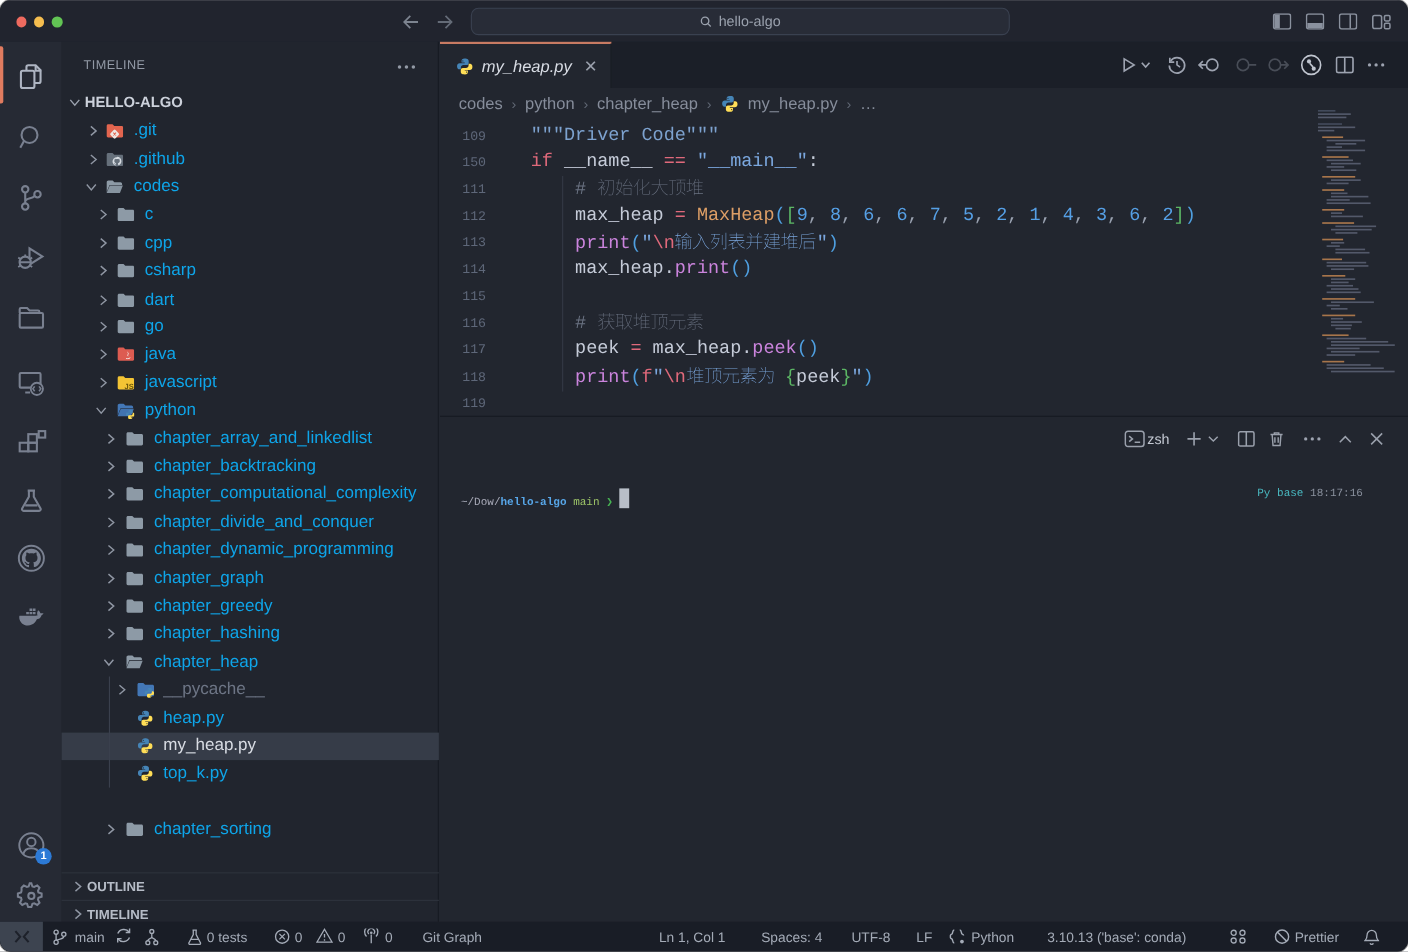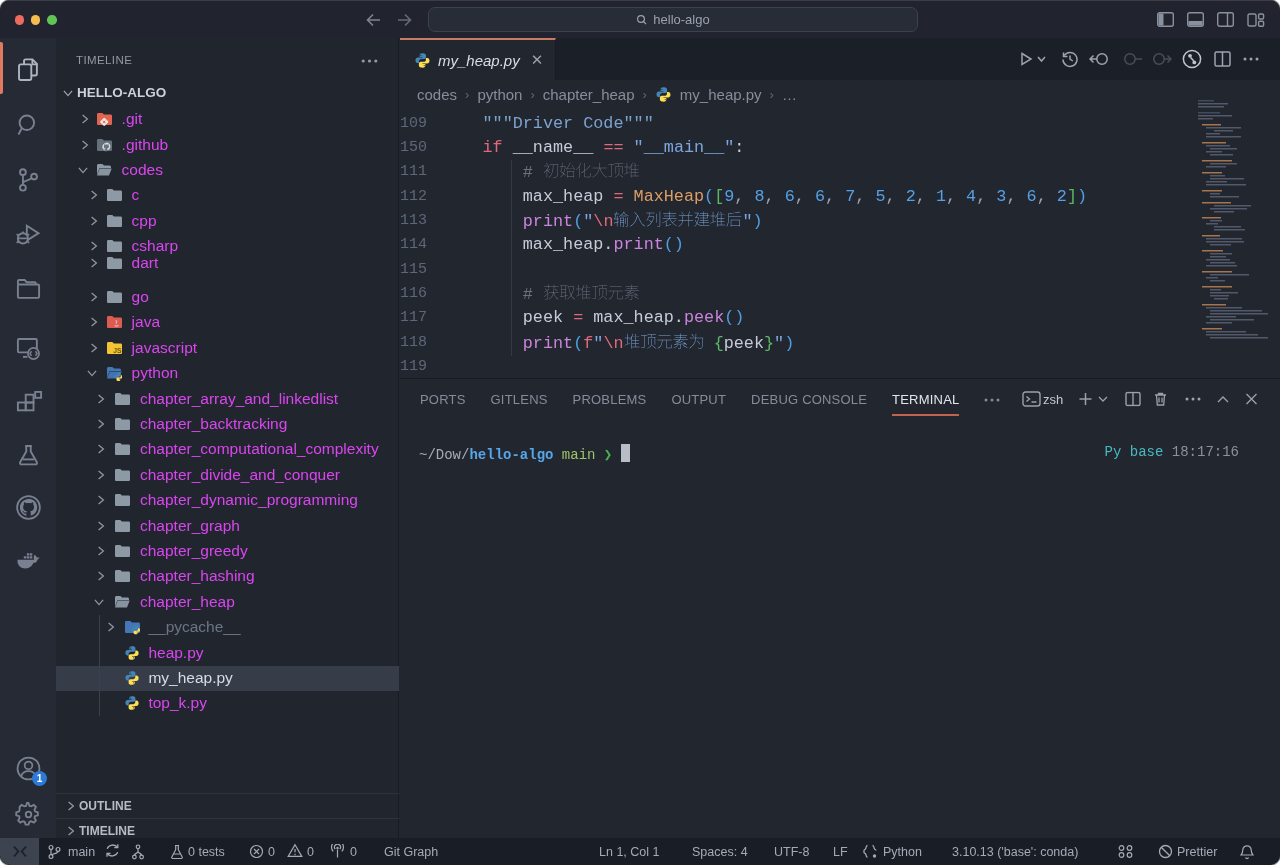--- a/index.html
+++ b/index.html
@@ -19,50 +19,50 @@
 .sidebar{position:absolute;left:56px;top:38px;width:343px;height:800px;background:#21252e;border-right:1px solid #171b23}
 .sb-h{position:absolute;left:20px;top:16px;font-size:11.5px;letter-spacing:.4px;color:#9299a5}
 .proj{position:absolute;left:0;top:42.6px;width:343px;height:25.4px}
 .proj .lb{position:absolute;left:21px;top:4px;font-weight:bold;font-size:13.5px;color:#ccd1db}
 .proj .cv{position:absolute;left:4px;top:4.5px;color:#9aa1ad}
 .row{position:absolute;left:0;width:343px;height:25.4px}
 .row.sel{background:#363c48}
 .cv{position:absolute;top:4.5px;color:#8f96a3}
 .ti{position:absolute;top:4.5px}
 .ti svg{display:block}
-.lb{position:absolute;top:3.5px;font-size:15.5px;color:#d946ef;white-space:nowrap}
+.lb{position:absolute;top:3.5px;font-size:15.5px;color:#0ea5e9;white-space:nowrap}
 .lb.dim{color:#6d7585}
 .row.sel .lb{color:#d8dce3}
 .guide{position:absolute;background:#3a404d;width:1px}
 .sb-sec{position:absolute;left:0;width:343px;height:25px;border-top:1px solid #2e333d}
 .sb-sec .t{position:absolute;left:23px;top:5px;font-weight:bold;font-size:12px;color:#b6bcc7}
 .sb-sec .cv{left:7px;top:4px}
 
 .edcol{position:absolute;left:400px;top:38px;width:880px;height:800px;background:#22262f}
 .tabs{position:absolute;left:0;top:0;width:880px;height:42px;background:#1b1f28}
 .tab{position:absolute;left:0;top:0;width:156px;height:42px;background:#22262f;border-top:2px solid #c87b63;border-right:1px solid #171b23;display:flex;align-items:center;padding-left:14px;gap:7px}
 .tab .nm{font-style:italic;font-size:15px;color:#d8dce4}
 .tab .x{color:#9aa0ac;font-size:15px;margin-left:4px}
 .eacts{position:absolute;left:0;top:0;width:880px;height:42px;color:#8d93a0}
 .crumbs{position:absolute;left:0;top:42px;width:880px;height:28px;display:flex;align-items:center;padding-left:17px;font-size:15px;color:#868d9b;gap:8px}
 .crumbs .s{color:#5f6673;font-size:13px}
 .code{position:absolute;left:0;top:70px;width:880px;height:270px;font-family:"Liberation Mono",monospace;font-size:16.8px}
 .cl{position:absolute;left:0;width:880px;height:24.3px;line-height:24.3px;white-space:pre}
-.ln{position:absolute;left:0;width:62px;text-align:left;color:#5e6779;font-size:15px}
+.ln{position:absolute;left:0;width:62px;text-align:center;color:#5e6779;font-size:12px}
 .ct{position:absolute;left:82.5px}
 .ck{vertical-align:-4.5px}
 .iguide{position:absolute;left:110.5px;top:52px;width:1px;height:196px;background:#333945}
 .minimap{position:absolute;left:0;top:0;width:880px;height:270px}
 
 .panel{position:absolute;left:0;top:340px;width:880px;height:460px;background:#22262f;border-top:1px solid #171b23}
 .ptabs{position:absolute;left:20px;top:0;height:40px;display:flex;align-items:center;gap:25px;font-size:13px;letter-spacing:.2px;color:#858c99}
 .ptabs .on{color:#e2e6ec;position:relative}
 .ptabs .on:after{content:"";position:absolute;left:0;right:0;bottom:-9px;height:2px;background:#c0634f}
 .pacts{position:absolute;left:0;top:0;width:880px;height:40px;color:#9aa0ac;font-size:14px}
-.term{position:absolute;left:19px;top:65px;width:840px;font-family:"Liberation Mono",monospace;font-size:14px;white-space:pre}
+.term{position:absolute;left:19px;top:65px;width:840px;font-family:"Liberation Mono",monospace;font-size:10px;white-space:pre}
 
 .status{position:absolute;left:0;top:838px;width:1280px;height:27px;background:#191d26;color:#a4abb7;font-size:12.5px}
 .status .it{position:absolute;top:0;height:27px;display:flex;align-items:center;gap:4px;white-space:nowrap}
 .remote{position:absolute;left:0;top:0;width:39px;height:27px;background:#3d4450;display:flex;align-items:center;justify-content:center;color:#1d212a;border-radius:0 0 0 10px}
 </style></head><body>
 <svg width="0" height="0" style="position:absolute">
     <defs>
       <path id="g0" transform="scale(0.0166,-0.0166)" d="M401 737H900V708H401ZM884 737H914Q914 737 914.0 732.5Q914 728 914.0 722.5Q914 717 914 714Q907 516 900.0 380.0Q893 244 884.5 159.0Q876 74 864.5 28.0Q853 -18 837 -36Q824 -52 808.0 -58.0Q792 -64 769 -65Q745 -65 705.0 -64.5Q665 -64 621 -60Q620 -52 618.0 -43.5Q616 -35 611 -29Q663 -33 706.0 -34.5Q749 -36 767 -36Q781 -36 791.0 -33.0Q801 -30 810 -20Q824 -5 835.5 40.5Q847 86 855.5 172.0Q864 258 871.0 394.5Q878 531 884 728ZM604 727 635 725Q628 581 614.0 461.0Q600 341 571.5 243.5Q543 146 494.0 67.0Q445 -12 370 -74Q368 -71 363.0 -67.0Q358 -63 353.5 -59.0Q349 -55 345 -53Q420 5 468.0 82.0Q516 159 543.5 256.0Q571 353 584.5 470.5Q598 588 604 727ZM222 398 252 433V-68H222ZM389 458 416 438Q392 409 362.5 379.0Q333 349 309 327L288 343Q312 366 342.0 399.5Q372 433 389 458ZM58 645H354V616H58ZM246 422Q257 411 278.5 385.5Q300 360 324.5 330.0Q349 300 370.0 274.0Q391 248 400 236L377 210Q367 225 346.5 252.5Q326 280 302.0 310.0Q278 340 257.5 366.0Q237 392 225 404ZM349 645H357L364 647L384 634Q352 552 300.0 472.5Q248 393 188.0 325.0Q128 257 71 208Q69 212 64.5 217.0Q60 222 55.5 226.0Q51 230 47 232Q104 278 162.0 343.5Q220 409 270.0 484.5Q320 560 349 635ZM177 814 198 826Q224 795 249.0 756.0Q274 717 285 689L262 674Q249 703 225.0 742.0Q201 781 177 814Z"></path>
       <path id="g1" transform="scale(0.0166,-0.0166)" d="M492 6H881V-23H492ZM476 323H893V-67H864V293H505V-71H476ZM758 671 781 681Q815 638 848.5 588.0Q882 538 910.0 489.5Q938 441 954 404L928 392Q913 430 885.0 478.5Q857 527 824.0 577.5Q791 628 758 671ZM426 428Q426 432 424.0 438.0Q422 444 419.5 450.5Q417 457 415 461Q427 463 443.5 481.0Q460 499 479 527Q490 541 511.0 572.0Q532 603 558.5 645.0Q585 687 612.0 735.5Q639 784 661 833L691 821Q656 752 617.0 685.0Q578 618 537.5 558.0Q497 498 455 449V448Q455 448 450.5 446.5Q446 445 440.5 442.0Q435 439 430.5 435.5Q426 432 426 428ZM426 428V454L454 468L900 495Q901 488 902.5 480.5Q904 473 906 468Q779 459 694.5 453.5Q610 448 559.0 444.0Q508 440 481.5 437.5Q455 435 443.5 432.5Q432 430 426 428ZM84 280Q101 330 119.5 398.0Q138 466 155.5 541.0Q173 616 187.0 690.5Q201 765 210 828L238 826Q229 761 214.0 686.0Q199 611 182.0 535.0Q165 459 146.5 391.5Q128 324 111 273ZM49 619H368V589H49ZM356 619H362L367 621L385 616Q370 423 328.0 288.5Q286 154 221.0 67.5Q156 -19 72 -68Q69 -63 63.0 -55.5Q57 -48 51 -44Q132 0 195.5 83.5Q259 167 301.0 297.0Q343 427 356 610ZM84 280 102 302Q147 277 192.0 246.5Q237 216 278.5 183.0Q320 150 354.5 118.0Q389 86 411 57L391 33Q368 62 334.0 94.5Q300 127 258.5 160.5Q217 194 172.5 224.5Q128 255 84 280Z"></path>
       <path id="g2" transform="scale(0.0166,-0.0166)" d="M532 810H562V43Q562 4 575.5 -8.5Q589 -21 631 -21Q642 -21 671.0 -21.0Q700 -21 735.0 -21.0Q770 -21 800.5 -21.0Q831 -21 845 -21Q876 -21 891.0 -2.0Q906 17 912.5 65.5Q919 114 922 202Q927 199 932.0 195.5Q937 192 942.0 190.0Q947 188 952 186Q948 96 940.0 44.5Q932 -7 910.0 -29.0Q888 -51 842 -51Q836 -51 815.0 -51.0Q794 -51 766.0 -51.0Q738 -51 709.5 -51.0Q681 -51 660.5 -51.0Q640 -51 634 -51Q595 -51 573.0 -43.0Q551 -35 541.5 -14.5Q532 6 532 45ZM888 670 918 654Q854 562 764.5 477.0Q675 392 573.0 319.0Q471 246 368 189Q365 193 361.5 196.5Q358 200 354.0 204.0Q350 208 346 211Q449 265 550.5 337.0Q652 409 740.0 494.0Q828 579 888 670ZM341 827 369 819Q334 735 287.5 655.0Q241 575 188.0 505.5Q135 436 79 381Q77 384 72.5 388.5Q68 393 64.0 398.0Q60 403 56 405Q113 457 166.0 524.0Q219 591 264.0 668.5Q309 746 341 827ZM234 610 262 637 264 636V-71H234Z"></path>
@@ -283,21 +283,21 @@
         <span class="cv" style="left:30.0px"><svg class="tw" width="16" height="16" viewBox="0 0 16 16" fill="none">
             <path d="M5.6 3.9l4.8 4.1-4.8 4.1" stroke="currentColor" stroke-width="1.3" fill="none"></path>
           </svg></span>
         <span class="ti" style="left:50.0px">
           <svg class="fi" width="16" height="16" viewBox="0 0 16 16" fill="none">
             <path fill="#8d9aa6" d="M1 3.3C1 2.6 1.6 2 2.3 2h4l1.6 1.6h6.8c.7 0 1.3.6 1.3 1.3v7.8c0 .7-.6 1.3-1.3 1.3H2.3c-.7 0-1.3-.6-1.3-1.3z"></path>
           </svg>
         </span>
         <span class="lb" style="left:75.6px">csharp</span>
       </div>
-      <div class="row" style="top:212px">
+      <div class="row" style="top:222px">
         <span class="cv" style="left:30.0px"><svg class="tw" width="16" height="16" viewBox="0 0 16 16" fill="none">
             <path d="M5.6 3.9l4.8 4.1-4.8 4.1" stroke="currentColor" stroke-width="1.3" fill="none"></path>
           </svg></span>
         <span class="ti" style="left:50.0px">
           <svg class="fi" width="16" height="16" viewBox="0 0 16 16" fill="none">
             <path fill="#8d9aa6" d="M1 3.3C1 2.6 1.6 2 2.3 2h4l1.6 1.6h6.8c.7 0 1.3.6 1.3 1.3v7.8c0 .7-.6 1.3-1.3 1.3H2.3c-.7 0-1.3-.6-1.3-1.3z"></path>
           </svg>
         </span>
         <span class="lb" style="left:75.6px">dart</span>
       </div>
@@ -487,20 +487,31 @@
         <span class="lb" style="left:92.4px">my_heap.py</span>
       </div>
       <div class="row" style="top:652.9px">
         <span class="ti" style="left:68.0px">
           <svg class="fi" width="16" height="16" viewBox="0 0 16 16" fill="none">
             <path fill="#4584b6" d="M7.9 1.2c-2 0-2.6.9-2.6 2v1.4h2.7v.5H3.6c-1.2 0-2.2.9-2.2 2.6 0 1.6.8 2.7 2 2.7h1.3V8.9c0-1.2 1-2.2 2.2-2.2h2.7c1 0 1.8-.8 1.8-1.8V3.2c0-1-.8-1.7-1.8-1.9-.6-.1-1.2-.1-1.7-.1zM6.4 2.6c.3 0 .5.2.5.6 0 .3-.2.5-.5.5s-.5-.2-.5-.5.2-.6.5-.6z"></path>
             <path fill="#ffde57" d="M8.1 14.8c2 0 2.6-.9 2.6-2v-1.4H8v-.5h4.4c1.2 0 2.2-.9 2.2-2.6 0-1.6-.8-2.7-2-2.7h-1.3v1.5c0 1.2-1 2.2-2.2 2.2H6.4c-1 0-1.8.8-1.8 1.8v1.7c0 1 .8 1.7 1.8 1.9.6.1 1.2.1 1.7.1zm1.5-1.4c-.3 0-.5-.2-.5-.6 0-.3.2-.5.5-.5s.5.2.5.5-.2.6-.5.6z"></path>
           </svg>
         </span>
         <span class="lb" style="left:92.4px">top_k.py</span>
+      </div>
+      <div class="row" style="top:703.7px">
+        <span class="cv" style="left:37.0px"><svg class="tw" width="16" height="16" viewBox="0 0 16 16" fill="none">
+            <path d="M5.6 3.9l4.8 4.1-4.8 4.1" stroke="currentColor" stroke-width="1.3" fill="none"></path>
+          </svg></span>
+        <span class="ti" style="left:58.0px">
+          <svg class="fi" width="16" height="16" viewBox="0 0 16 16" fill="none">
+            <path fill="#8d9aa6" d="M1 3.3C1 2.6 1.6 2 2.3 2h4l1.6 1.6h6.8c.7 0 1.3.6 1.3 1.3v7.8c0 .7-.6 1.3-1.3 1.3H2.3c-.7 0-1.3-.6-1.3-1.3z"></path>
+          </svg>
+        </span>
+        <span class="lb" style="left:84.0px">chapter_sorting</span>
       </div>
     <div class="guide" style="left:42.5px;top:577px;height:101px"></div>
     <div class="sb-sec" style="top:755px">
         <span class="cv"><svg class="tw" width="16" height="16" viewBox="0 0 16 16" fill="none">
             <path d="M5.6 3.9l4.8 4.1-4.8 4.1" stroke="currentColor" stroke-width="1.3" fill="none"></path>
           </svg></span>
         <span class="t">OUTLINE</span>
       </div>
     <div class="sb-sec" style="top:780px">
         <span class="cv"><svg class="tw" width="16" height="16" viewBox="0 0 16 16" fill="none">
@@ -702,33 +713,20 @@
             <rect x="4" y="265.0" width="24" height="1.5" fill="#7b839a" opacity="0.55"></rect>
             <rect x="4" y="268.0" width="40" height="1.5" fill="#7b839a" opacity="0.55"></rect>
             <rect x="4" y="274.0" width="30" height="1.5" fill="#7b839a" opacity="0.55"></rect>
             <rect x="4" y="277.0" width="46" height="1.5" fill="#7b839a" opacity="0.55"></rect>
             <rect x="4" y="283.0" width="26" height="1.5" fill="#7b839a" opacity="0.55"></rect>
             <rect x="4" y="286.0" width="44" height="1.5" fill="#7b839a" opacity="0.55"></rect>
           </svg>
         </div>
     </div>
     <div class="panel">
-      <div class="ptabs">
-          <span>PORTS</span>
-          <span>GITLENS</span>
-          <span>PROBLEMS</span>
-          <span>OUTPUT</span>
-          <span>DEBUG CONSOLE</span>
-          <span class="on">TERMINAL</span>
-          <svg width="16" height="4" viewBox="0 0 16 4" style="margin-top:2px">
-            <circle cx="2" cy="2" r="1.5" fill="#858c99"></circle>
-            <circle cx="8" cy="2" r="1.5" fill="#858c99"></circle>
-            <circle cx="14" c2="2" cy="2" r="1.5" fill="#858c99"></circle>
-          </svg>
-        </div>
       <div class="pacts">
           <span style="position:absolute;left:622px;top:20px;transform:translateY(-50%);display:flex">
             <svg width="19" height="17" viewBox="0 0 19 17" fill="none">
               <rect x="1" y="1.5" width="17" height="14" rx="2.5" stroke="#9aa0ac" stroke-width="1.4"></rect>
               <path d="M4.5 6l3 2.5-3 2.5M9.5 11.5h5" stroke="#9aa0ac" stroke-width="1.4"></path>
             </svg>
           </span>
           <span style="position:absolute;left:643px;top:20px;transform:translateY(-50%);display:flex">
             <span style="font-size:13px;color:#c3c8d2">zsh</span>
           </span>

